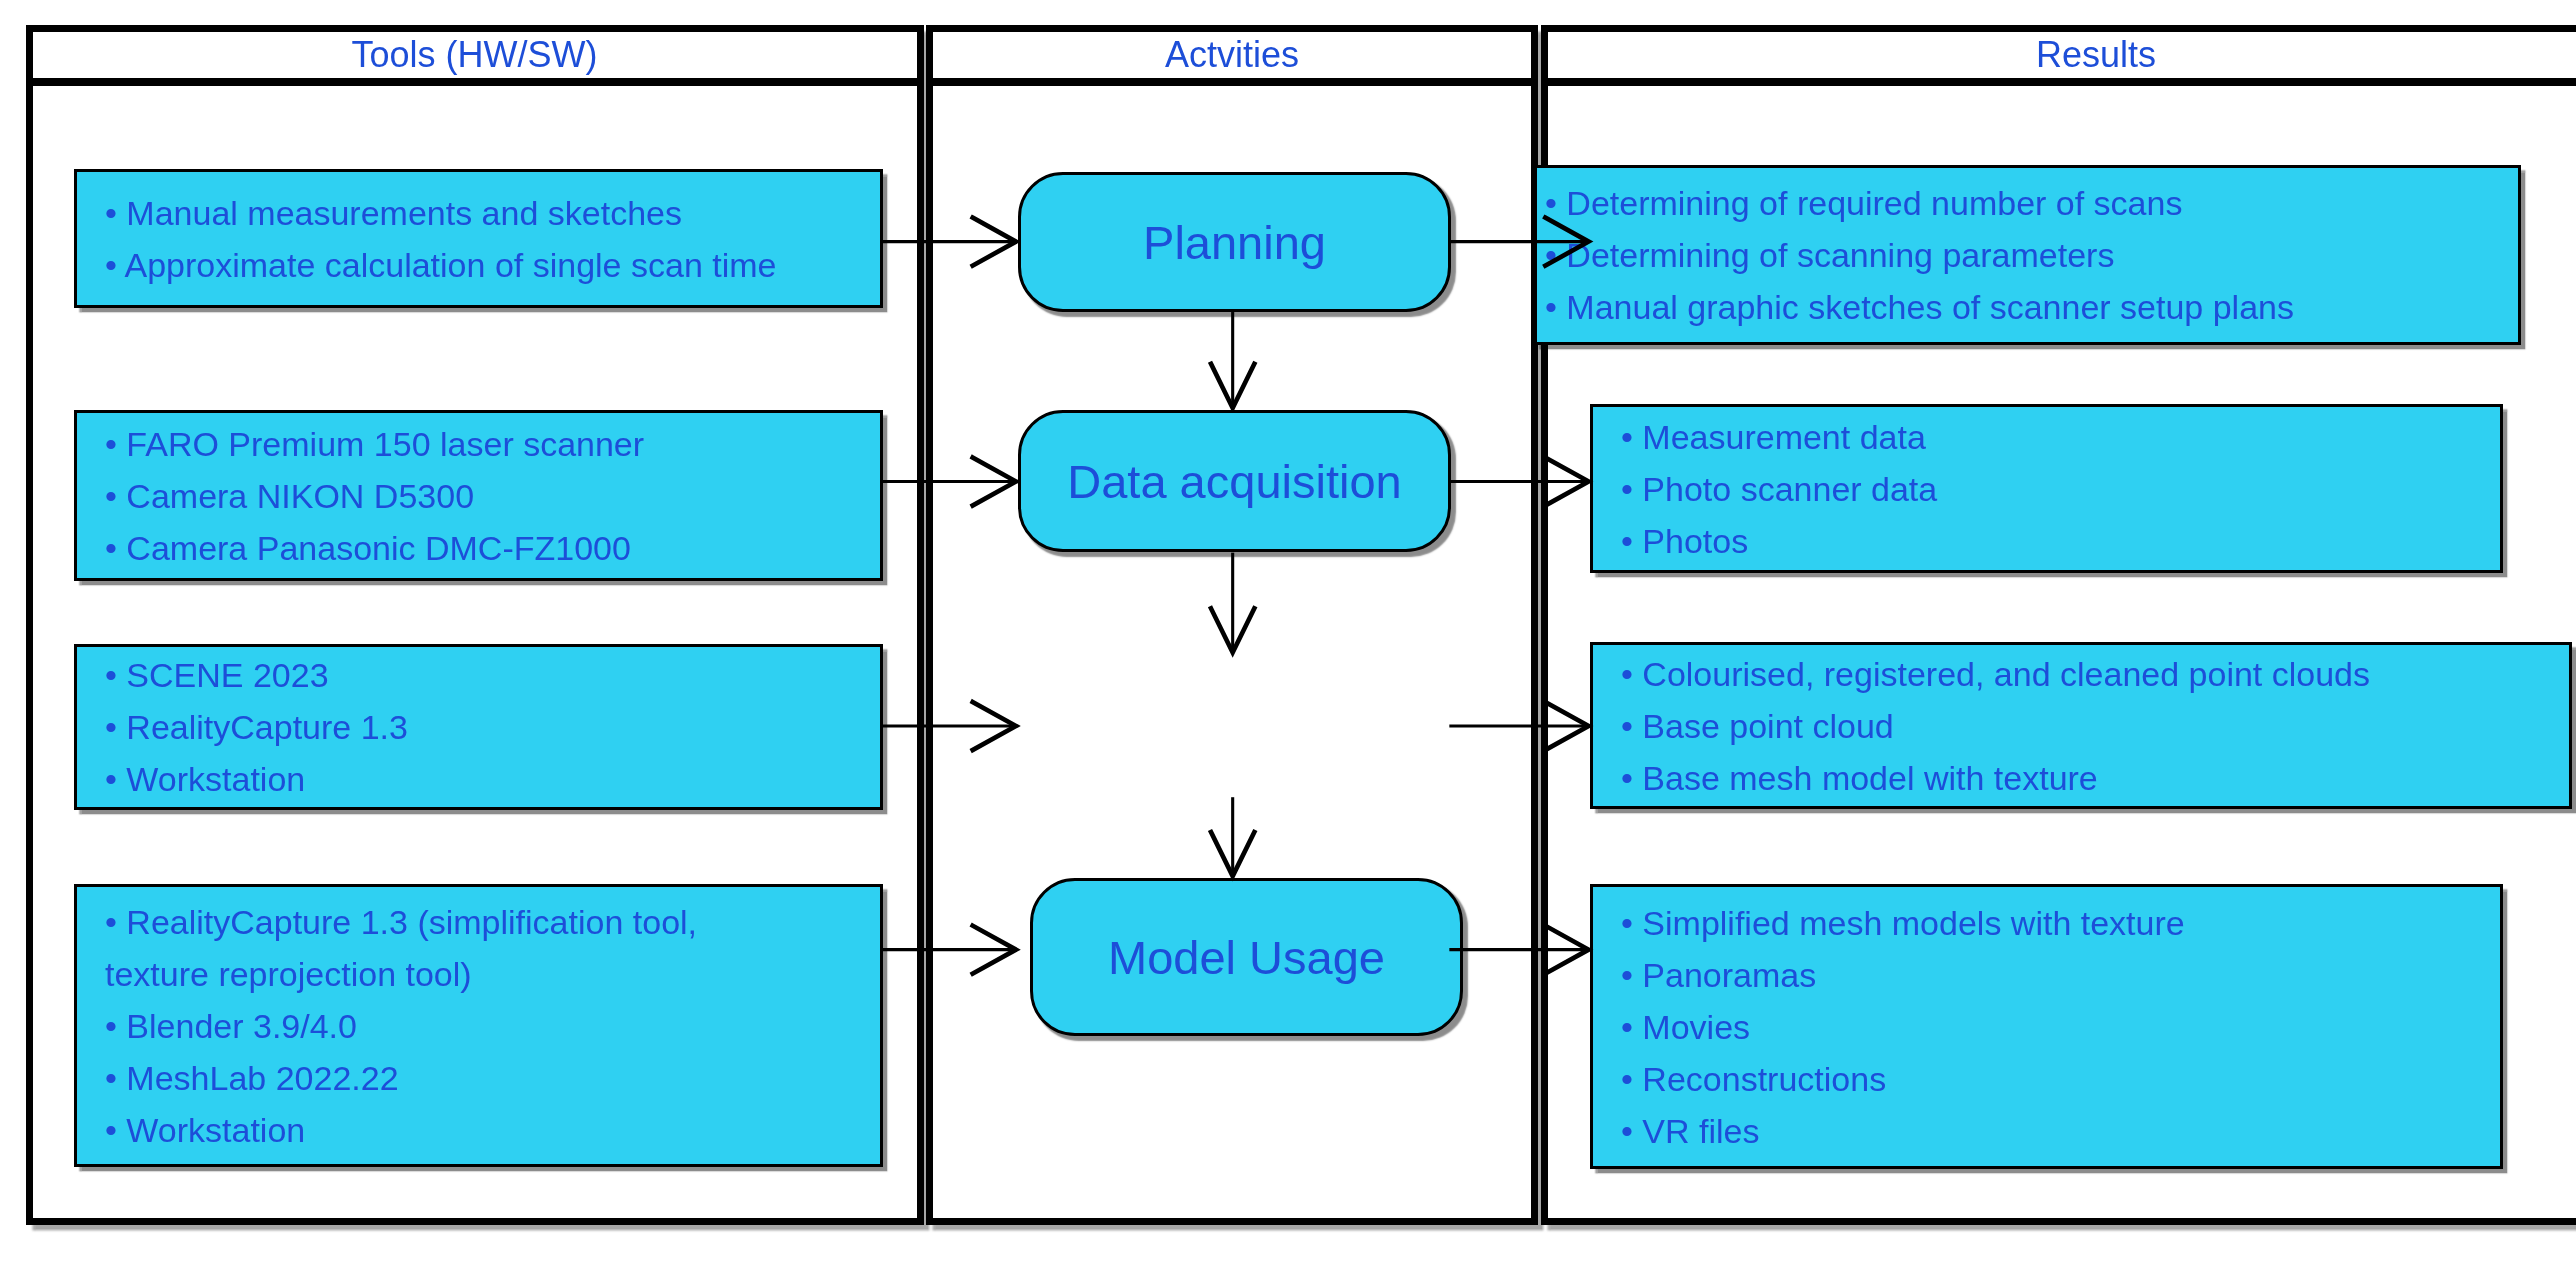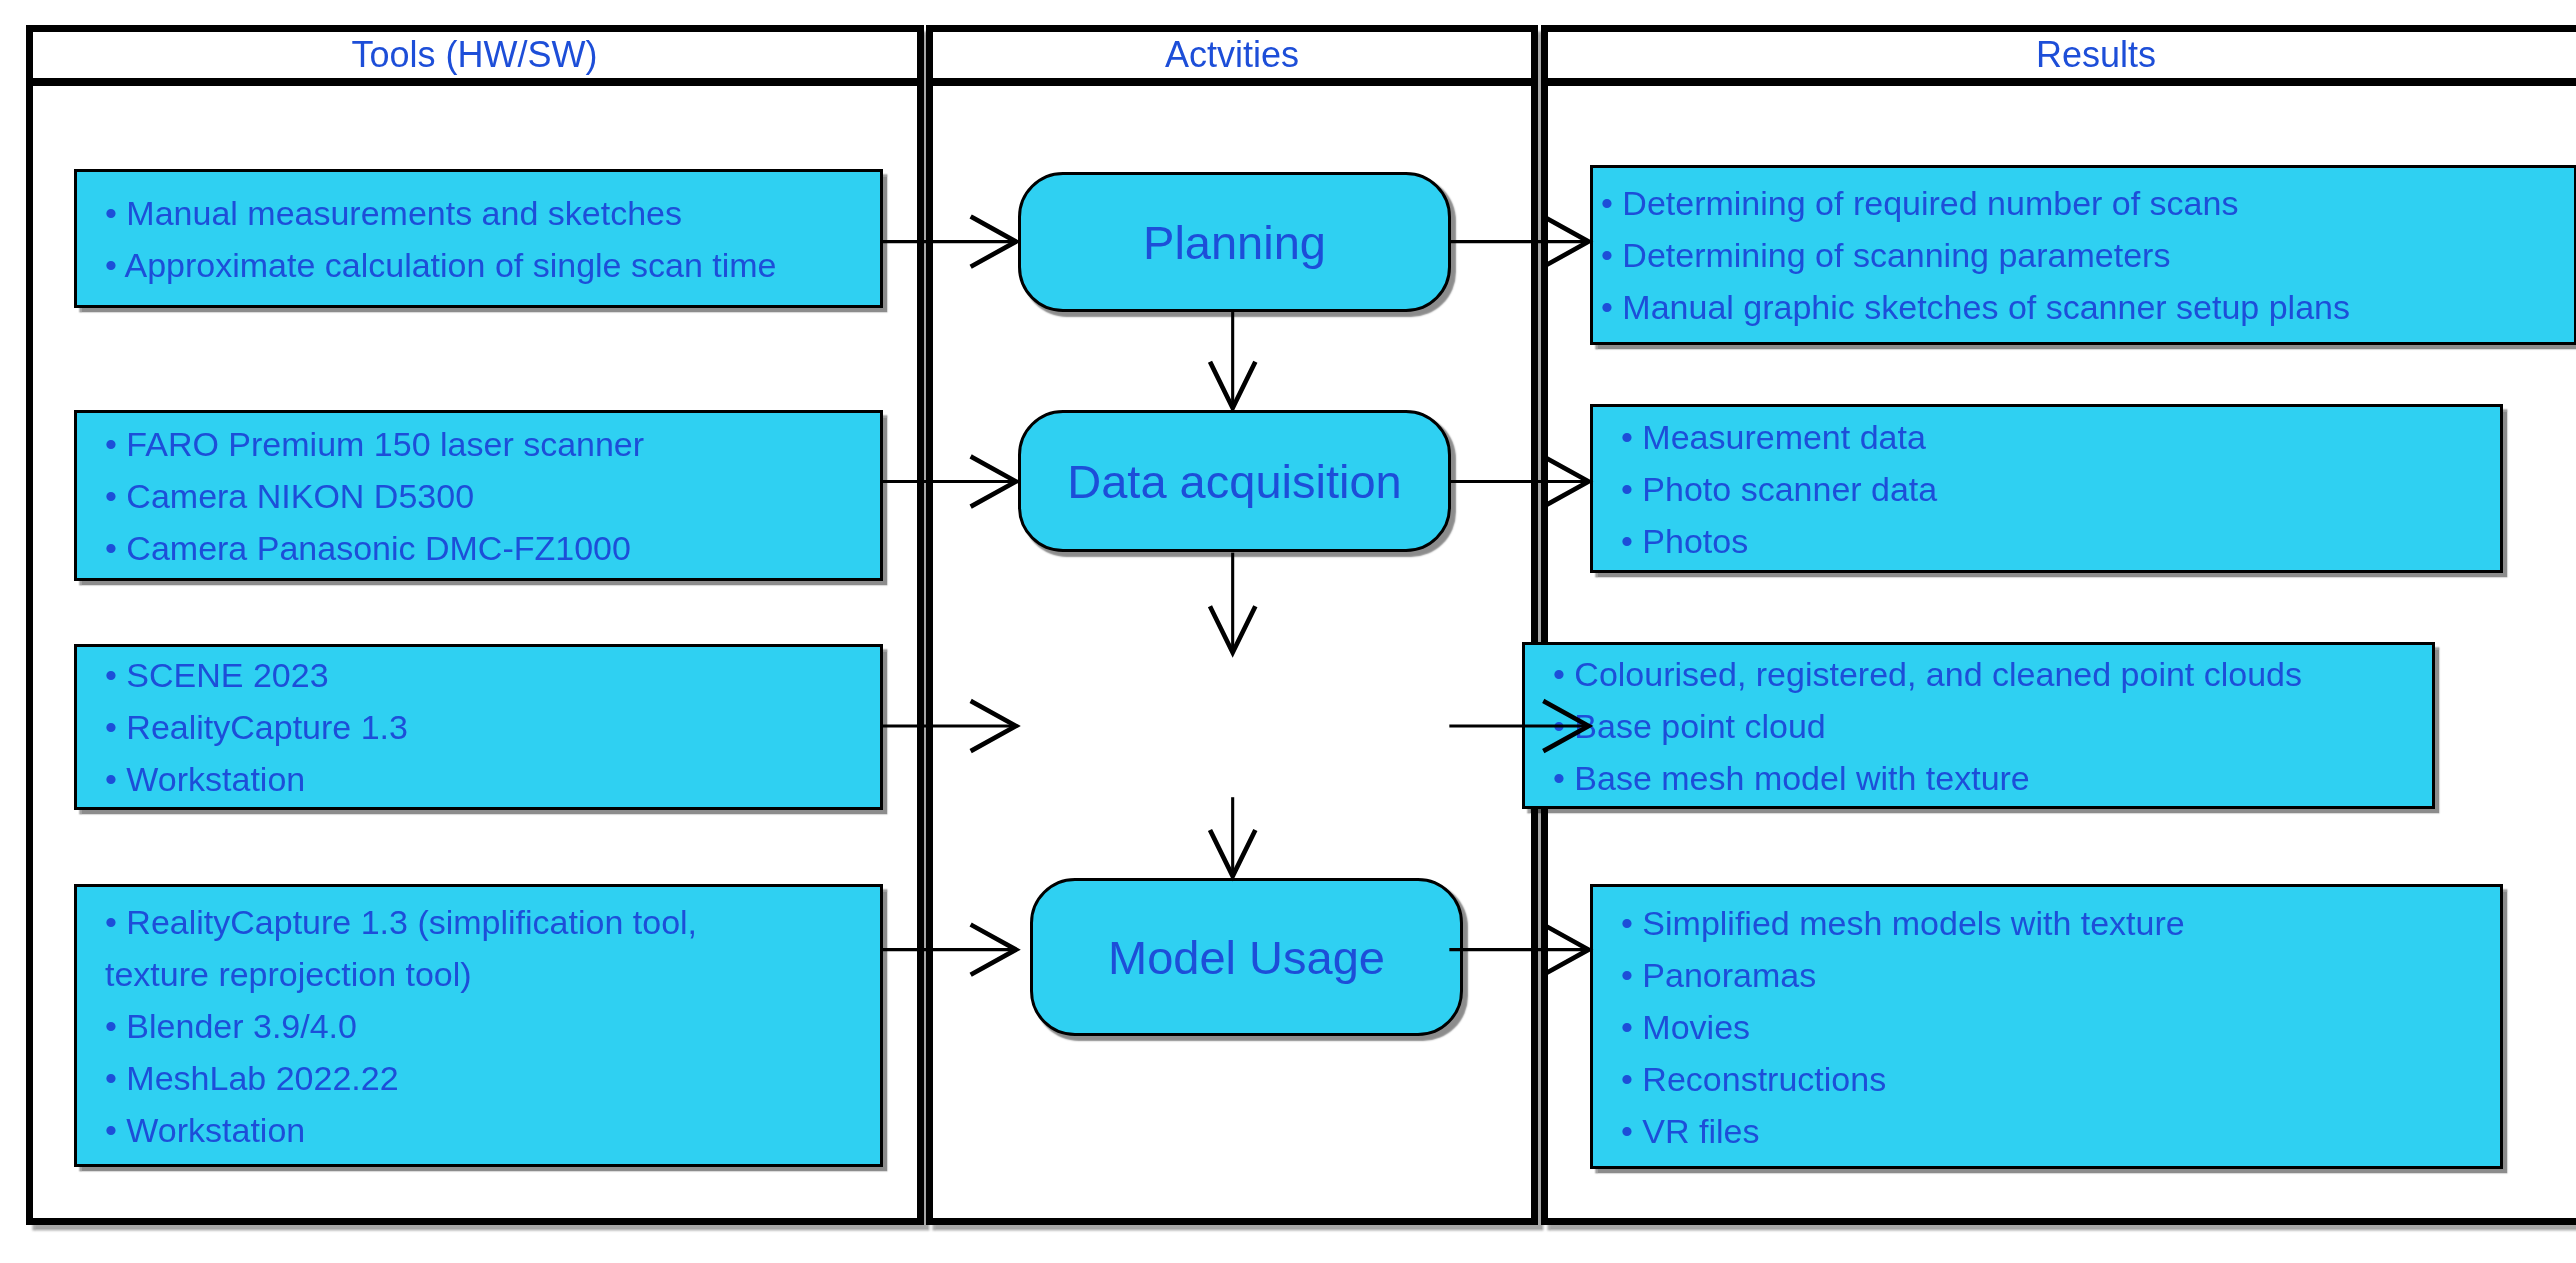--- a/index.html
+++ b/index.html
@@ -121,33 +121,33 @@
   <div class="activity" style="left:1018px; top:172px; width:433px; height:140px;">
     <span>Planning</span>
   </div>
   <div class="activity" style="left:1018px; top:410px; width:433px; height:142px;">
     <span>Data acquisition</span>
   </div>
   <div class="activity" style="left:990px; top:878px; width:433px; height:158px;margin-left:40px;">
     <span>Model Usage</span>
   </div>
 
-  <div class="box" style="left:1590px; top:165px; width:987px; height:180px;padding-left:8px;">
+  <div class="box" style="left:1534px; top:165px; width:987px; height:180px;padding-left:8px;">
     <div class="line">• Determining of required number of scans</div>
     <div class="line">• Determining of scanning parameters</div>
     <div class="line">• Manual graphic sketches of scanner setup plans</div>
   </div>
 
   <div class="box" style="left:1590px; top:404px; width:913px; height:169px;">
     <div class="line">• Measurement data</div>
     <div class="line">• Photo scanner data</div>
     <div class="line">• Photos</div>
   </div>
 
-  <div class="box" style="left:1522px; top:642px; width:913px; height:167px;">
+  <div class="box" style="left:1590px; top:642px; width:982px; height:167px;">
     <div class="line">• Colourised, registered, and cleaned point clouds</div>
     <div class="line">• Base point cloud</div>
     <div class="line">• Base mesh model with texture</div>
   </div>
 
   <div class="box" style="left:1590px; top:884px; width:913px; height:285px;">
     <div class="line">• Simplified mesh models with texture</div>
     <div class="line">• Panoramas</div>
     <div class="line">• Movies</div>
     <div class="line">• Reconstructions</div>

